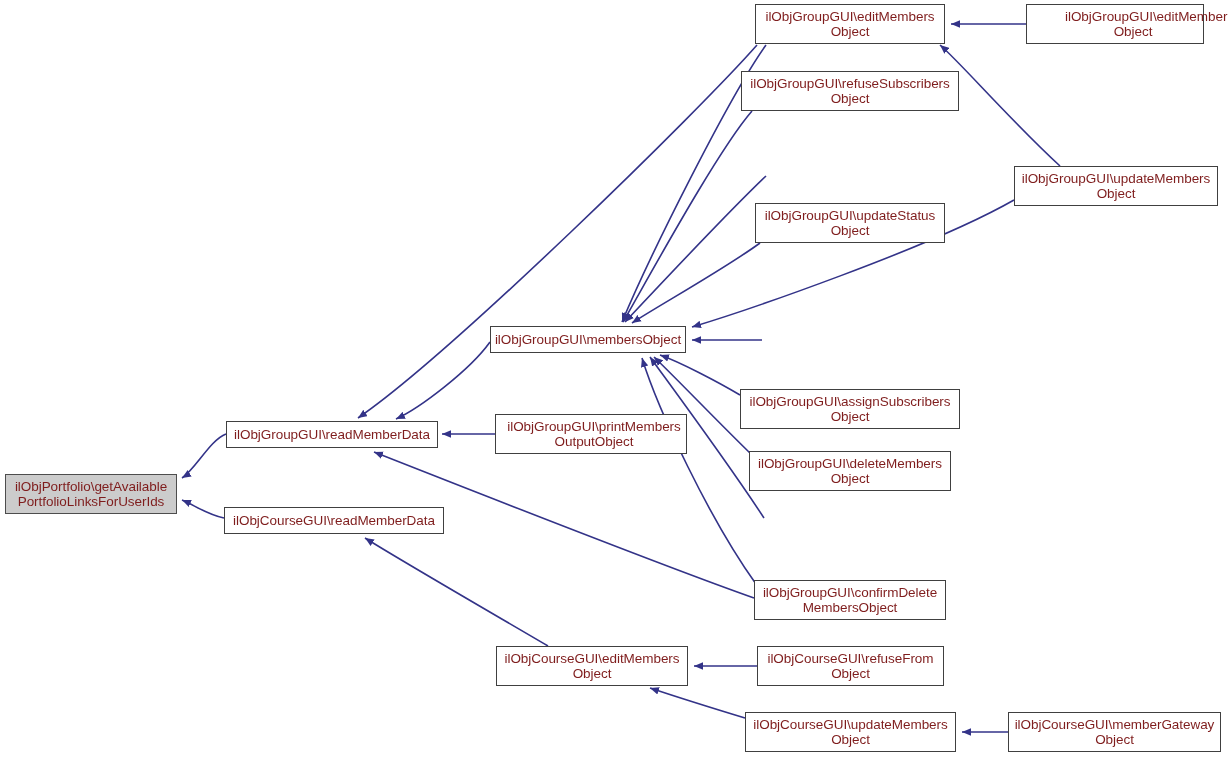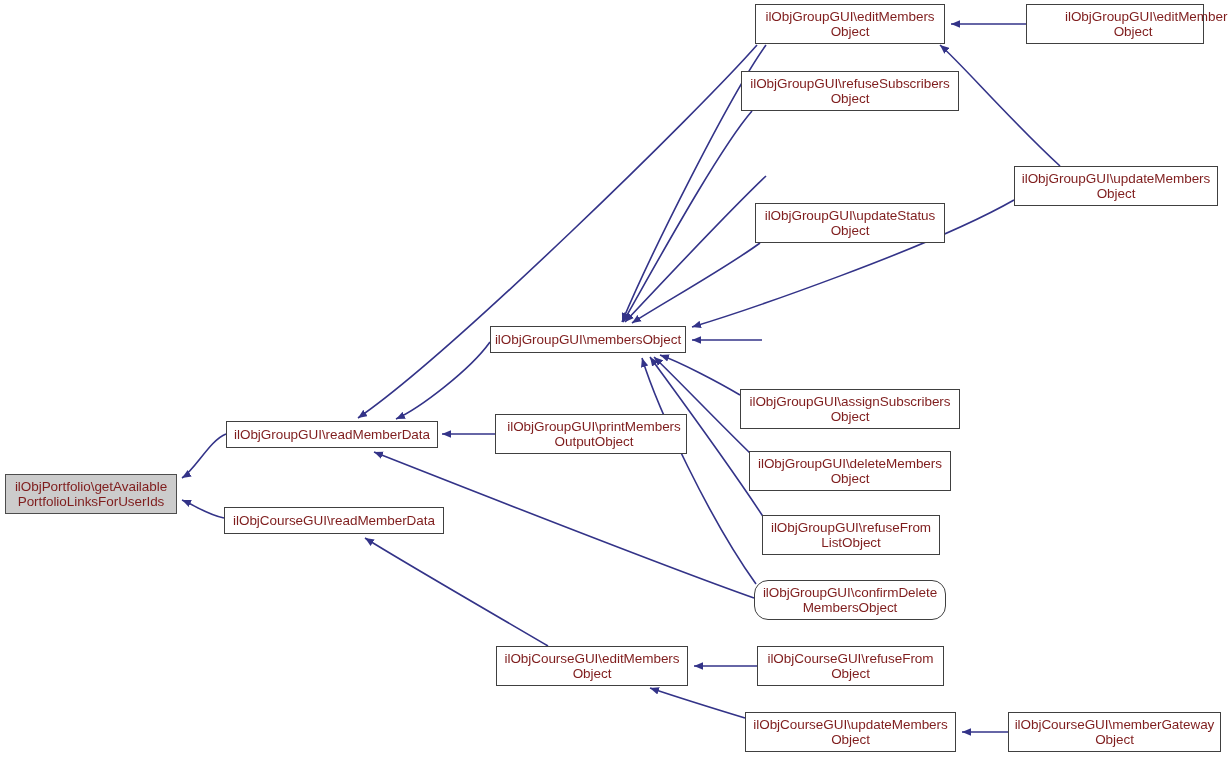--- a/index.html
+++ b/index.html
@@ -141,26 +141,22 @@
   <div class="node" style="left:740px;top:389px;width:220px;height:40px;">
     <span class="node-label">ilObjGroupGUI\assignSubscribers
 Object</span>
   </div>
 
   <div class="node" style="left:749px;top:451px;width:202px;height:40px;justify-content:flex-end;">
     <span class="node-label">ilObjGroupGUI\deleteMembers
 Object</span>
   </div>
 
-  <div class="node" style="left:762px;top:515px;width:178px;height:40px;">
-    <span class="node-label">ilObjGroupGUI\refuseFrom
-ListObject</span>
-  </div>
 
-  <div class="node" style="left:754px;top:580px;width:192px;height:40px;border-radius:14px;">
+  <div class="node" style="left:754px;top:580px;width:192px;height:40px;">
     <span class="node-label">ilObjGroupGUI\confirmDelete
 MembersObject</span>
   </div>
 
   <div class="node" style="left:757px;top:646px;width:187px;height:40px;">
     <span class="node-label">ilObjCourseGUI\refuseFrom
 Object</span>
   </div>
 
   <div class="node" style="left:745px;top:712px;width:211px;height:40px;">

